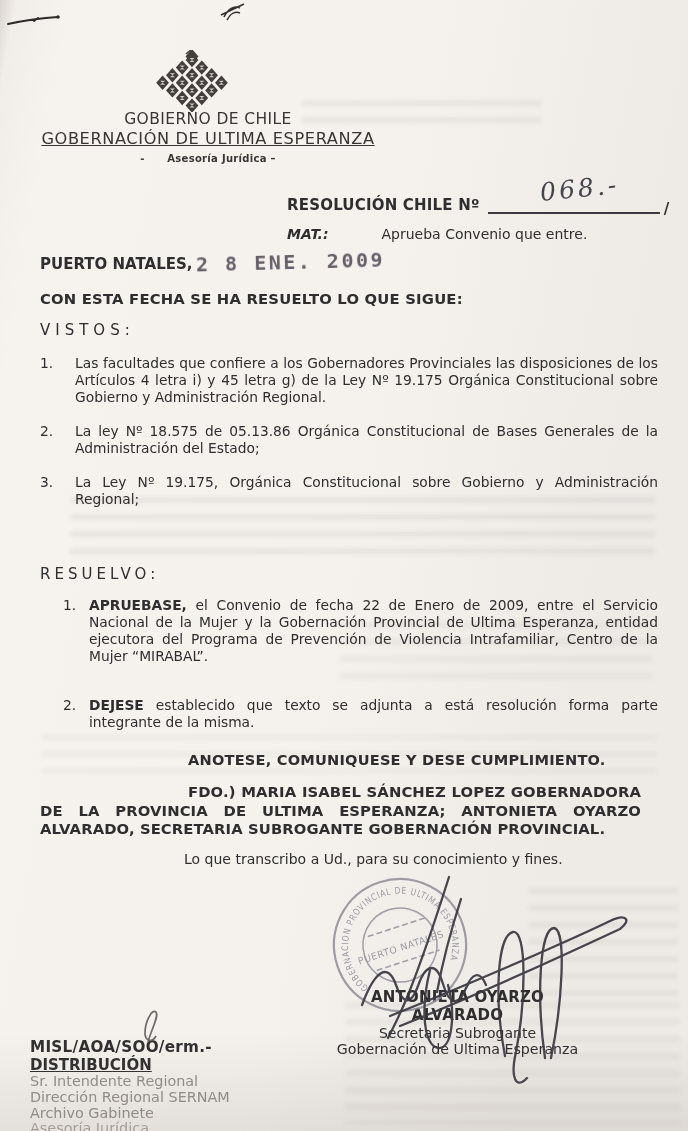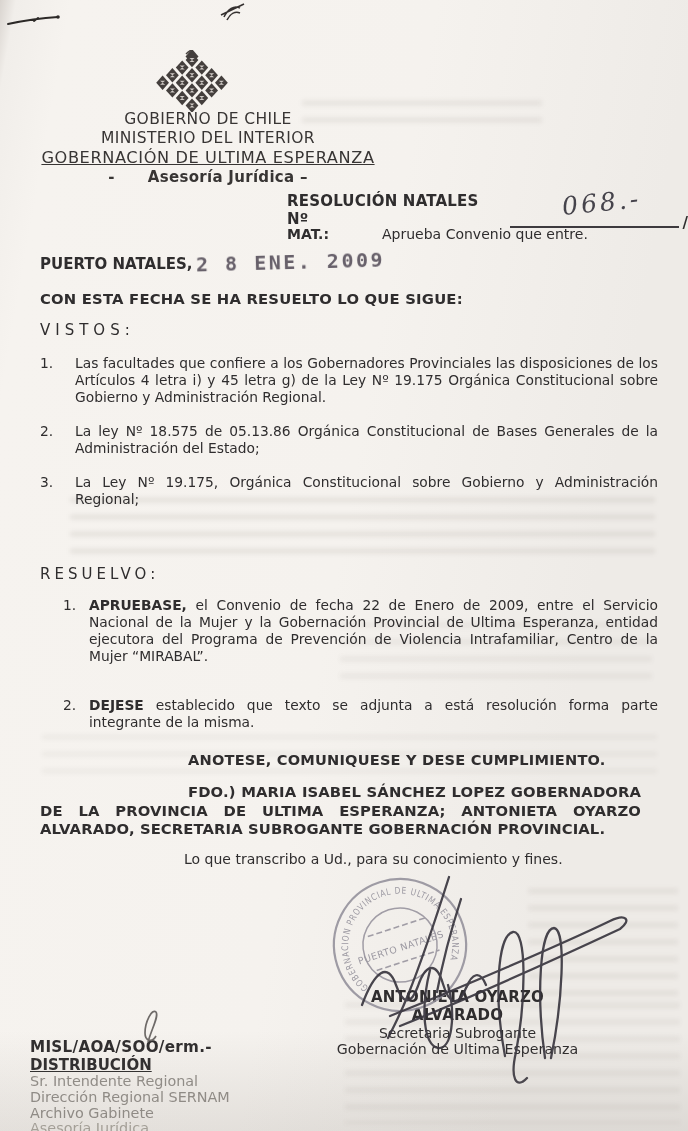--- a/index.html
+++ b/index.html
@@ -9,30 +9,30 @@
     font-family:"DejaVu Sans",sans-serif;color:#2f2d2e;
   }
   .page::after{content:"";position:absolute;left:0;right:0;bottom:0;height:100px;
     background:linear-gradient(to bottom,rgba(0,0,0,0),rgba(118,110,102,.14));pointer-events:none;z-index:5;}
   .abs{position:absolute;}
   .b{font-weight:bold;}
   
   .org-block{left:18px;top:110px;width:380px;text-align:center;line-height:19px;font-size:15.5px;
     letter-spacing:.4px;color:#383534;z-index:2;}
   .org-line-3{font-size:16.2px;text-decoration:underline;letter-spacing:.6px;}
-  .dept{font-weight:bold;font-size:15px;white-space:pre;margin-top:1px;letter-spacing:.3px;}
+  .dept{font-weight:bold;font-size:10px;white-space:pre;margin-top:1px;letter-spacing:.3px;}
   
   .res-line{left:287px;top:192px;display:flex;align-items:flex-end;font-size:15px;z-index:2;}
   .res-label{font-weight:bold;letter-spacing:.2px;}
   .res-underline{position:relative;width:172px;height:20px;border-bottom:2px solid #3d3a3e;margin-left:8px;}
   .res-number{position:absolute;left:52px;top:-18px;font-family:"DejaVu Serif",serif;font-style:italic;
     font-size:25px;color:#45434b;letter-spacing:3px;transform:rotate(-6deg);white-space:nowrap;}
   .res-slash{font-weight:bold;margin-left:4px;transform:translateY(4px);}
   .mat-line{left:287px;top:226px;display:flex;font-size:14px;z-index:2;}
-  .mat-label{font-weight:bold;margin-right:53px;}
+  .mat-label{font-weight:bold;margin-right:53px;font-style:italic;}
   
   .place-line{left:40px;top:255px;font-size:15px;z-index:2;text-align:center;}
   .date-stamp{left:196px;top:250px;font-family:"DejaVu Sans Mono",monospace;font-size:20px;font-weight:bold;
     color:#67606a;letter-spacing:2.5px;transform:rotate(-1.5deg);filter:blur(.3px);z-index:2;white-space:nowrap;}
   .intro{left:40px;top:290px;font-size:14.8px;z-index:2;letter-spacing:.2px;}
   .sec-head{font-size:15px;font-weight:normal;letter-spacing:5px;z-index:2;}
   
   .vlist{left:40px;top:355px;width:618px;font-size:13.8px;line-height:17px;z-index:2;}
   .v-item{display:flex;margin-bottom:17px;}
   .v-num{width:35px;flex:none;}
@@ -113,27 +113,26 @@
           <path d="M53.199999999999996 46 L58.4 46 L53.199999999999996 50 L58.4 50 Z" fill="#cfcac6"></path>
           <path d="M46 48.39999999999999 L52.4 55.599999999999994 L46 62.8 L39.6 55.599999999999994 Z" fill="#443f3d"></path>
           <path d="M43.4 53.599999999999994 L48.6 53.599999999999994 L43.4 57.599999999999994 L48.6 57.599999999999994 Z" fill="#cfcac6"></path>
         </g>
       <path d="M40 4 c6 -6 14 -8 20 -5 m -16 0 c4 -3 8 -4 12 -3" stroke="#4a4541" stroke-width="1.4" fill="none"></path>
     </svg>
   </div>
 
   <div class="abs org-block">
     <div>GOBIERNO DE CHILE</div>
-    <div>MINISTERIO DEL INTERIOR</div>
     <div class="org-line-3">GOBERNACIÓN DE ULTIMA ESPERANZA</div>
     <div class="dept">-      Asesoría Jurídica –</div>
   </div>
 
   <div class="abs res-line">
-    <span class="res-label">RESOLUCIÓN NATALES Nº</span>
+    <span class="res-label">RESOLUCIÓN CHILE Nº</span>
     <span class="res-underline">
       <span class="res-number">068.-</span>
     </span>
     <span class="res-slash">/</span>
   </div>
 
   <div class="abs mat-line">
     <span class="mat-label">MAT.:</span>
     <span>Aprueba Convenio que entre.</span>
   </div>

